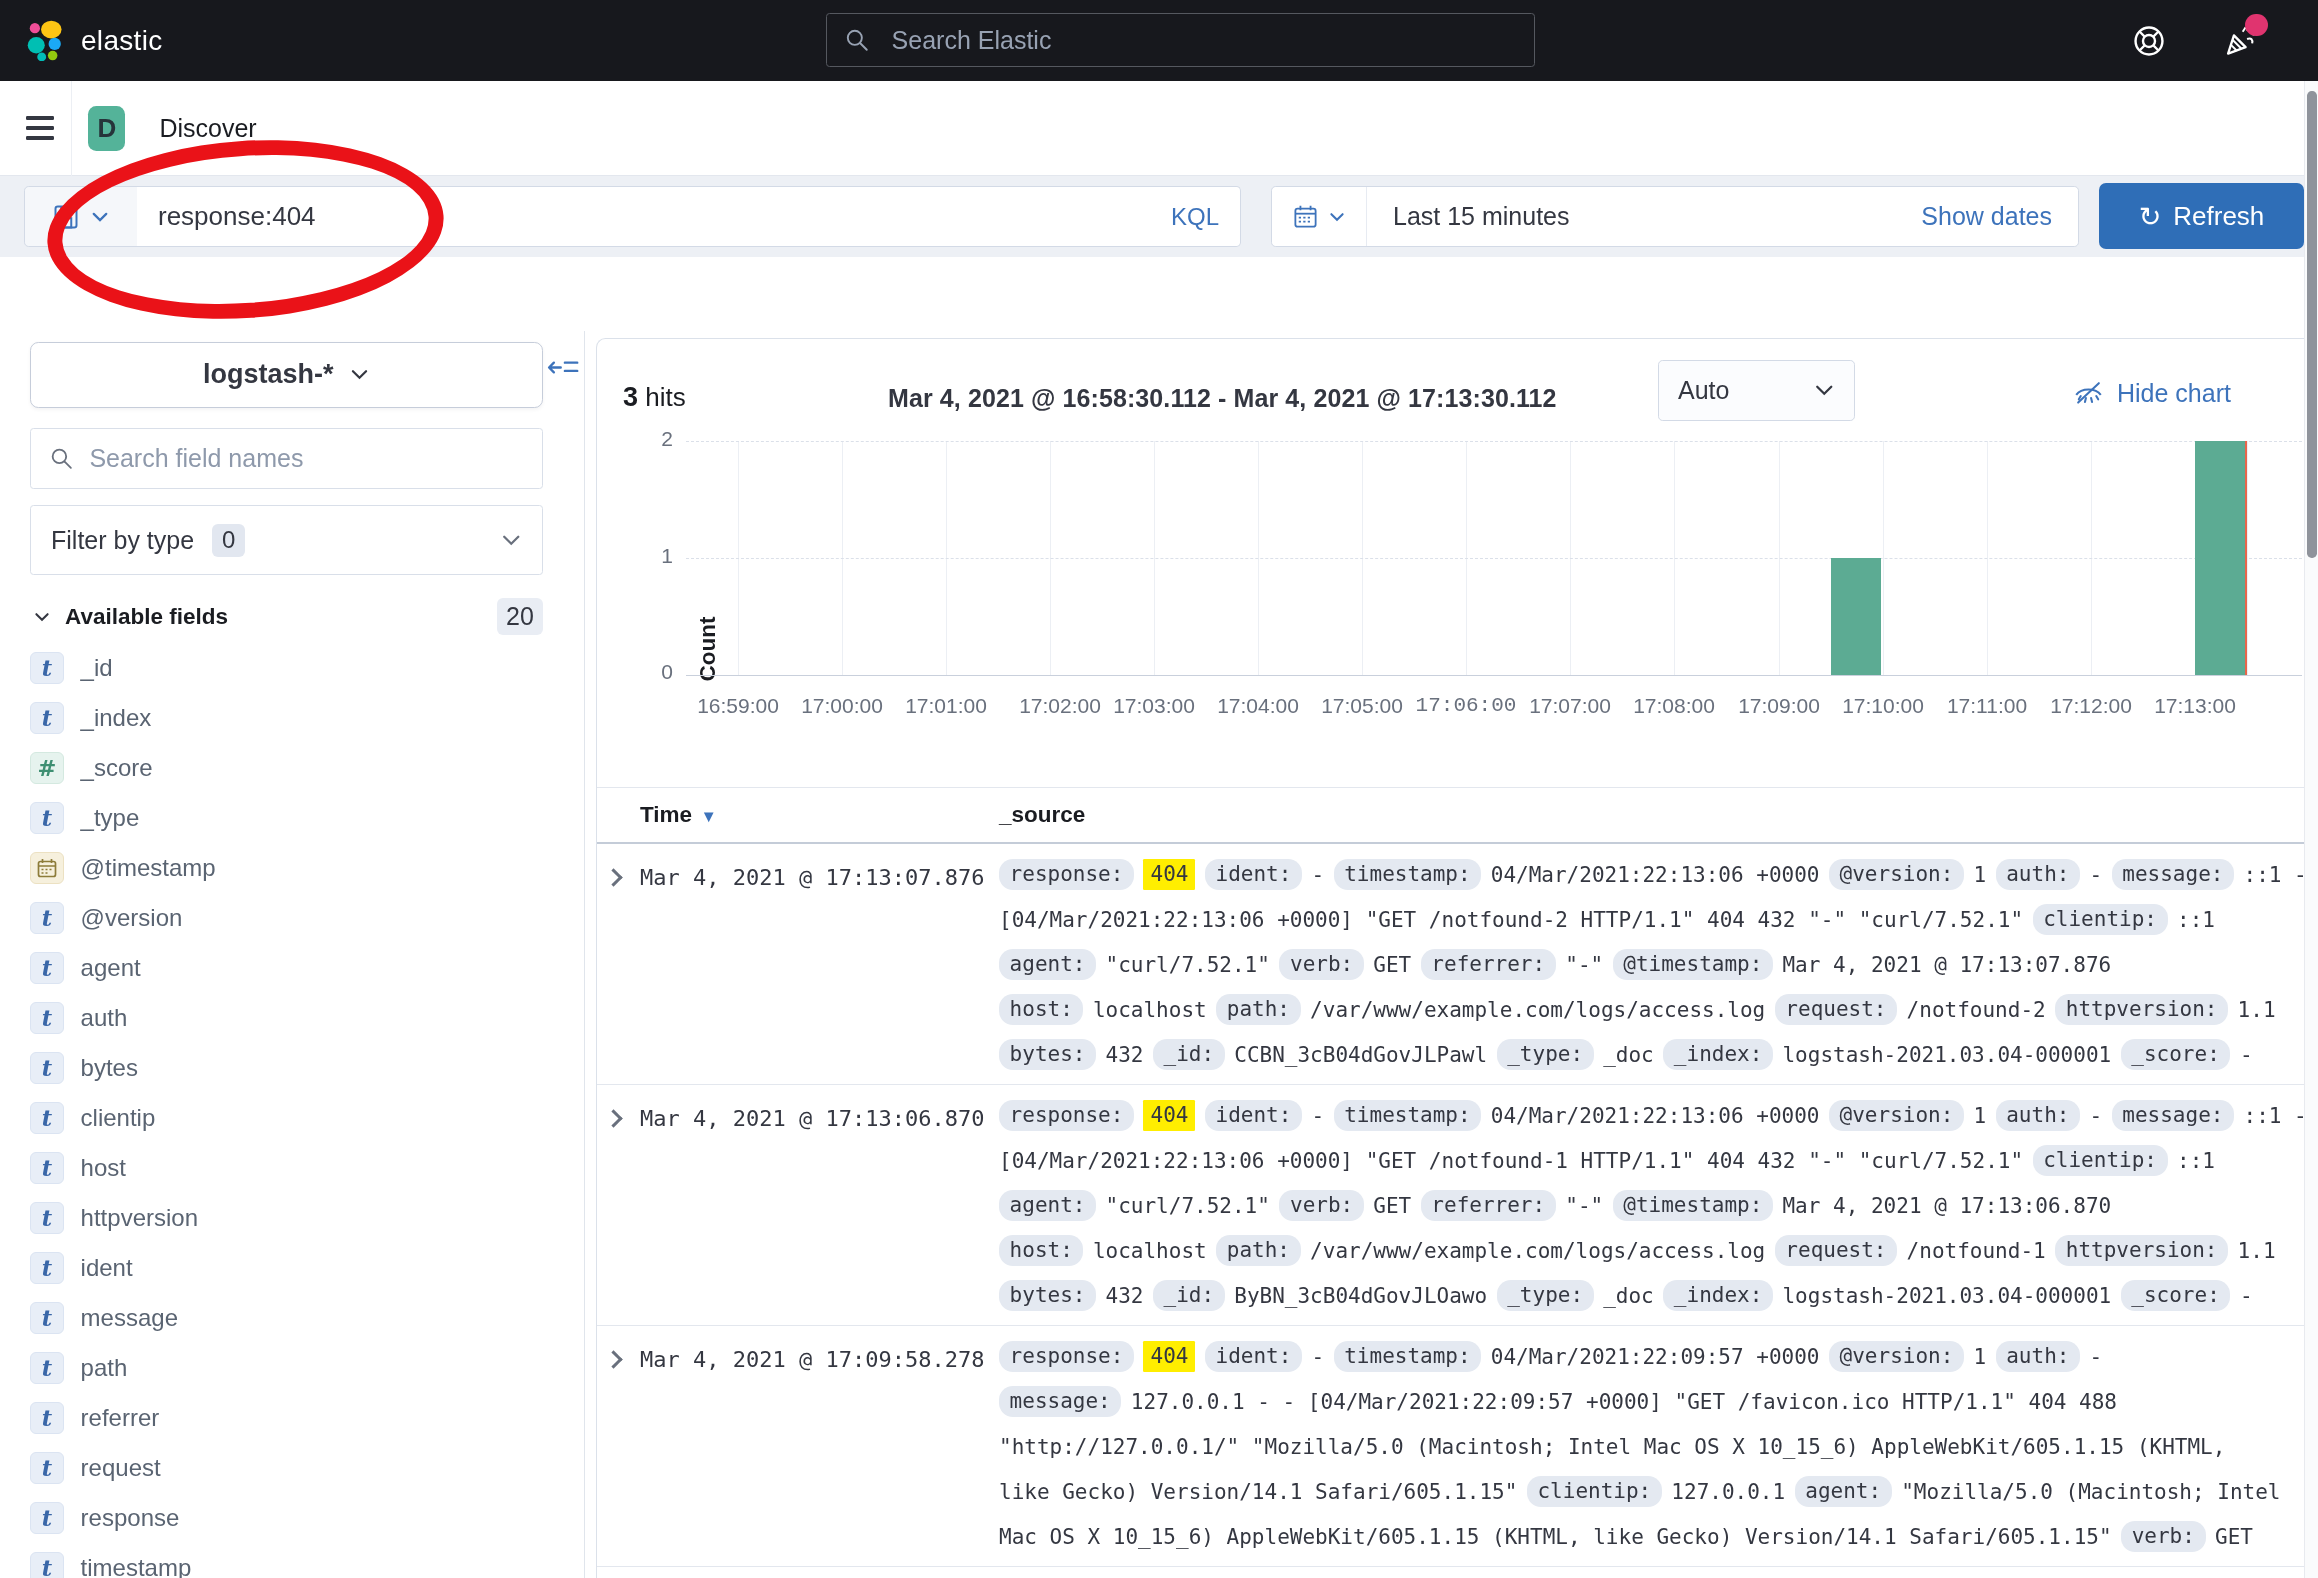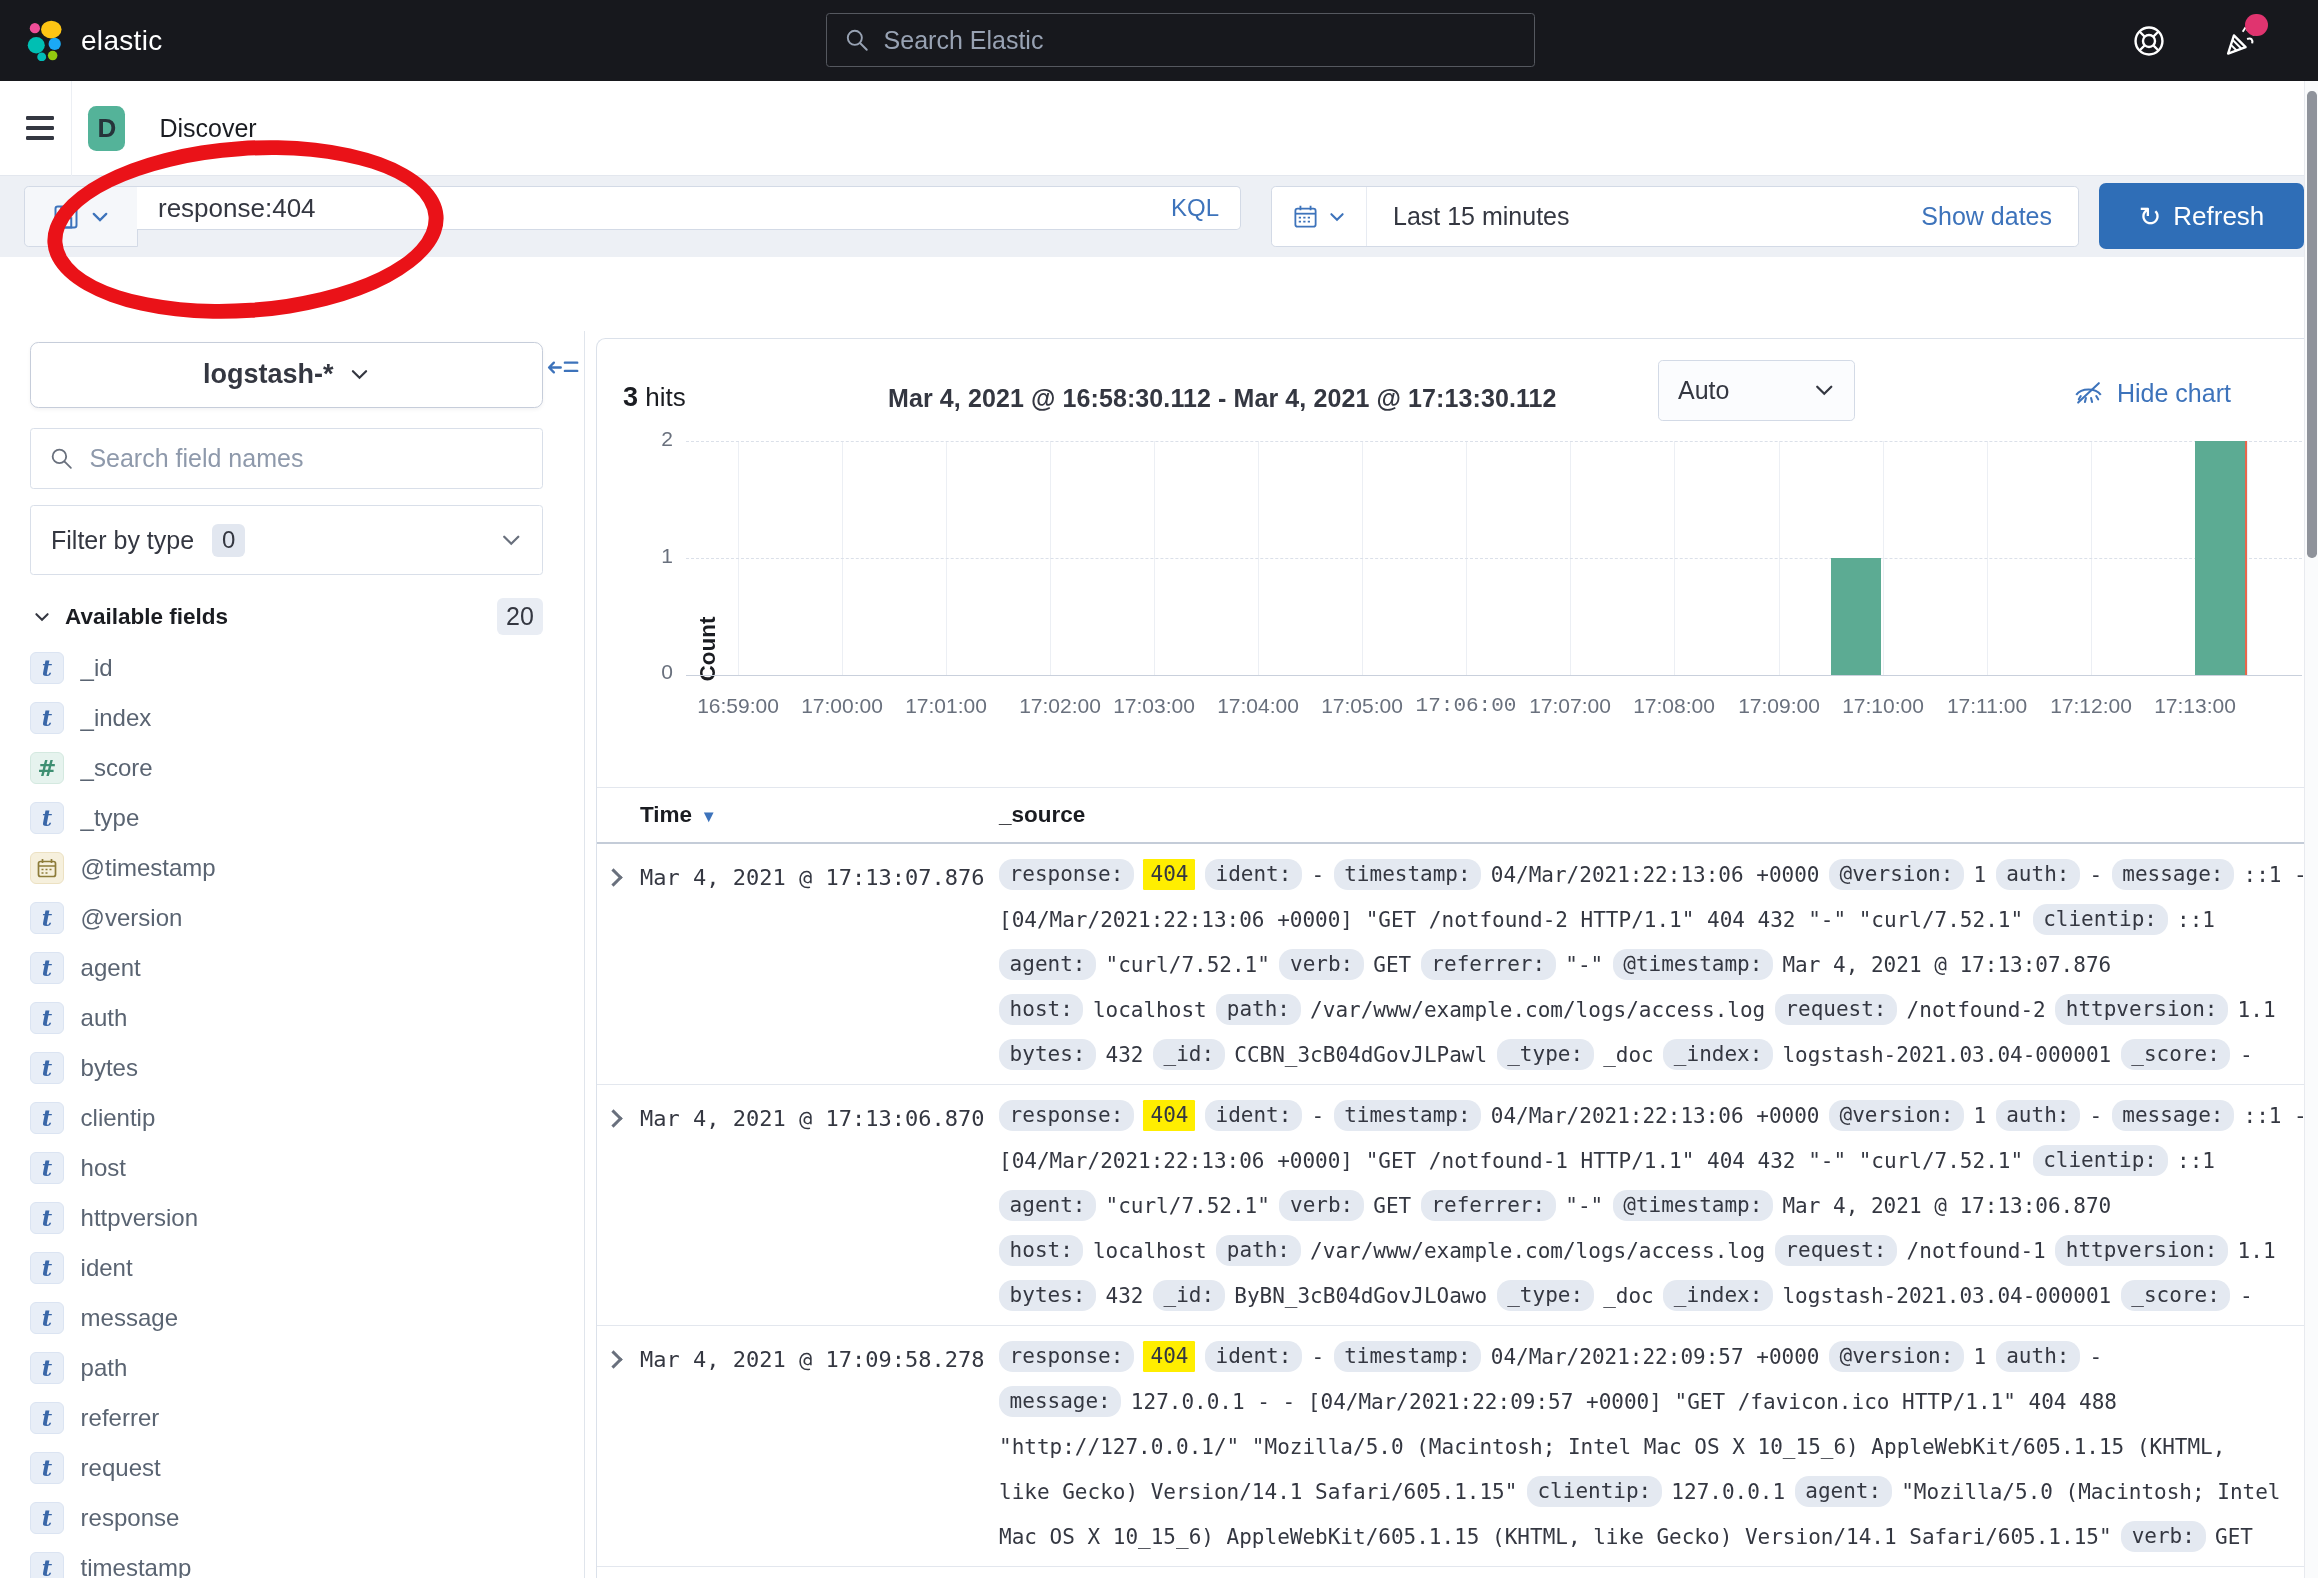--- a/index.html
+++ b/index.html
@@ -8,41 +8,41 @@
     position:relative; width:2319px; height:1578px; background:#fff;
     font-family:"Liberation Sans", sans-serif; overflow:hidden; color:#343741;
   }
   
   .top-header { position:absolute; left:0; top:0; width:2319px; height:81px;
     background:#17181d; display:flex; align-items:center; padding:0 26px; z-index:5; }
   .logo-group { display:flex; align-items:center; gap:14px; }
   .logo-word { color:#fff; font-size:28px; font-weight:500; letter-spacing:0.3px; }
   .global-search { position:absolute; left:826px; top:13px; width:709px; height:54px;
     border:1.2px solid #55585f; border-radius:3.5px; display:flex; align-items:center;
-    padding:0 16.6px; gap:14px; }
+    padding:0 16.6px; gap:22px; }
   .global-search .ph { color:#98a2b3; font-size:25px; }
   .hdr-icons { margin-left:auto; display:flex; align-items:center; gap:57px; padding-right:35px; }
   .icon-btn { position:relative; width:35px; height:35px; display:flex; align-items:center; justify-content:center; }
   .badge-dot { position:absolute; top:-9.5px; right:-9.5px; width:22.5px; height:22.5px; border-radius:50%; background:#e0346f; }
   
   .app-bar { position:absolute; left:0; top:81px; width:2319px; height:95px; background:#fff;
     border-bottom:1.2px solid #e3e7ee; display:flex; align-items:center; padding:0 26px; }
   .hamburger { display:flex; flex-direction:column; gap:6px; width:28px; cursor:pointer; }
   .hamburger span { display:block; width:28px; height:4.1px; background:#343741; border-radius:1.2px; }
   .appbar-divider { width:1.2px; height:95px; background:#eceff4; margin-left:16.6px; }
   .app-badge { margin-left:16.6px; width:37px; height:45px; border-radius:8.3px; background:#54b399;
     display:flex; align-items:center; justify-content:center; font-size:26px; font-weight:700; color:#26343a; }
   .app-title { margin-left:34px; font-size:25px; font-weight:500; color:#1a1c21; }
   .appbar-links { margin-left:auto; display:flex; gap:58px; padding-right:12px; }
   .appbar-links .lnk { font-size:25px; color:#3d73bb; cursor:pointer; }
   
   .query-band { position:absolute; left:0; top:176px; width:2319px; height:81px; background:#edf0f5; }
   .qb-iconbox { position:absolute; left:24px; top:186px; width:114px; height:61px; background:#f5f7fa;
     border:1.2px solid #d3dae6; border-radius:4.7px 0 0 4.7px; display:flex; align-items:center; justify-content:center; gap:10.6px; }
-  .qb-input { position:absolute; left:137px; top:186px; width:1104px; height:44px; background:#fff;
+  .qb-input { position:absolute; left:137px; top:186px; width:1104px; height:61px; background:#fff;
     border:1.2px solid #d3dae6; border-left:none; border-radius:0 4.7px 4.7px 0;
     display:flex; align-items:center; padding:0 21px; }
   .qb-query { font-size:26px; color:#343741; }
   .qb-kql { margin-left:auto; font-size:24px; color:#3d73bb; }
   .date-box { position:absolute; left:1271px; top:186px; width:808px; height:61px; background:#fff;
     border:1.2px solid #d3dae6; border-radius:4.7px; display:flex; align-items:center; }
   .date-calseg { width:95px; height:100%; border-right:1.2px solid #e7ebf2; display:flex; align-items:center; justify-content:center; gap:8.3px; }
   .date-text { font-size:25px; color:#343741; padding-left:26px; }
   .date-show { margin-left:auto; font-size:25px; color:#3d73bb; padding-right:26px; cursor:pointer; }
   .refresh-btn { position:absolute; left:2099px; top:183px; width:205px; height:66px; background:#2f6eb7;

